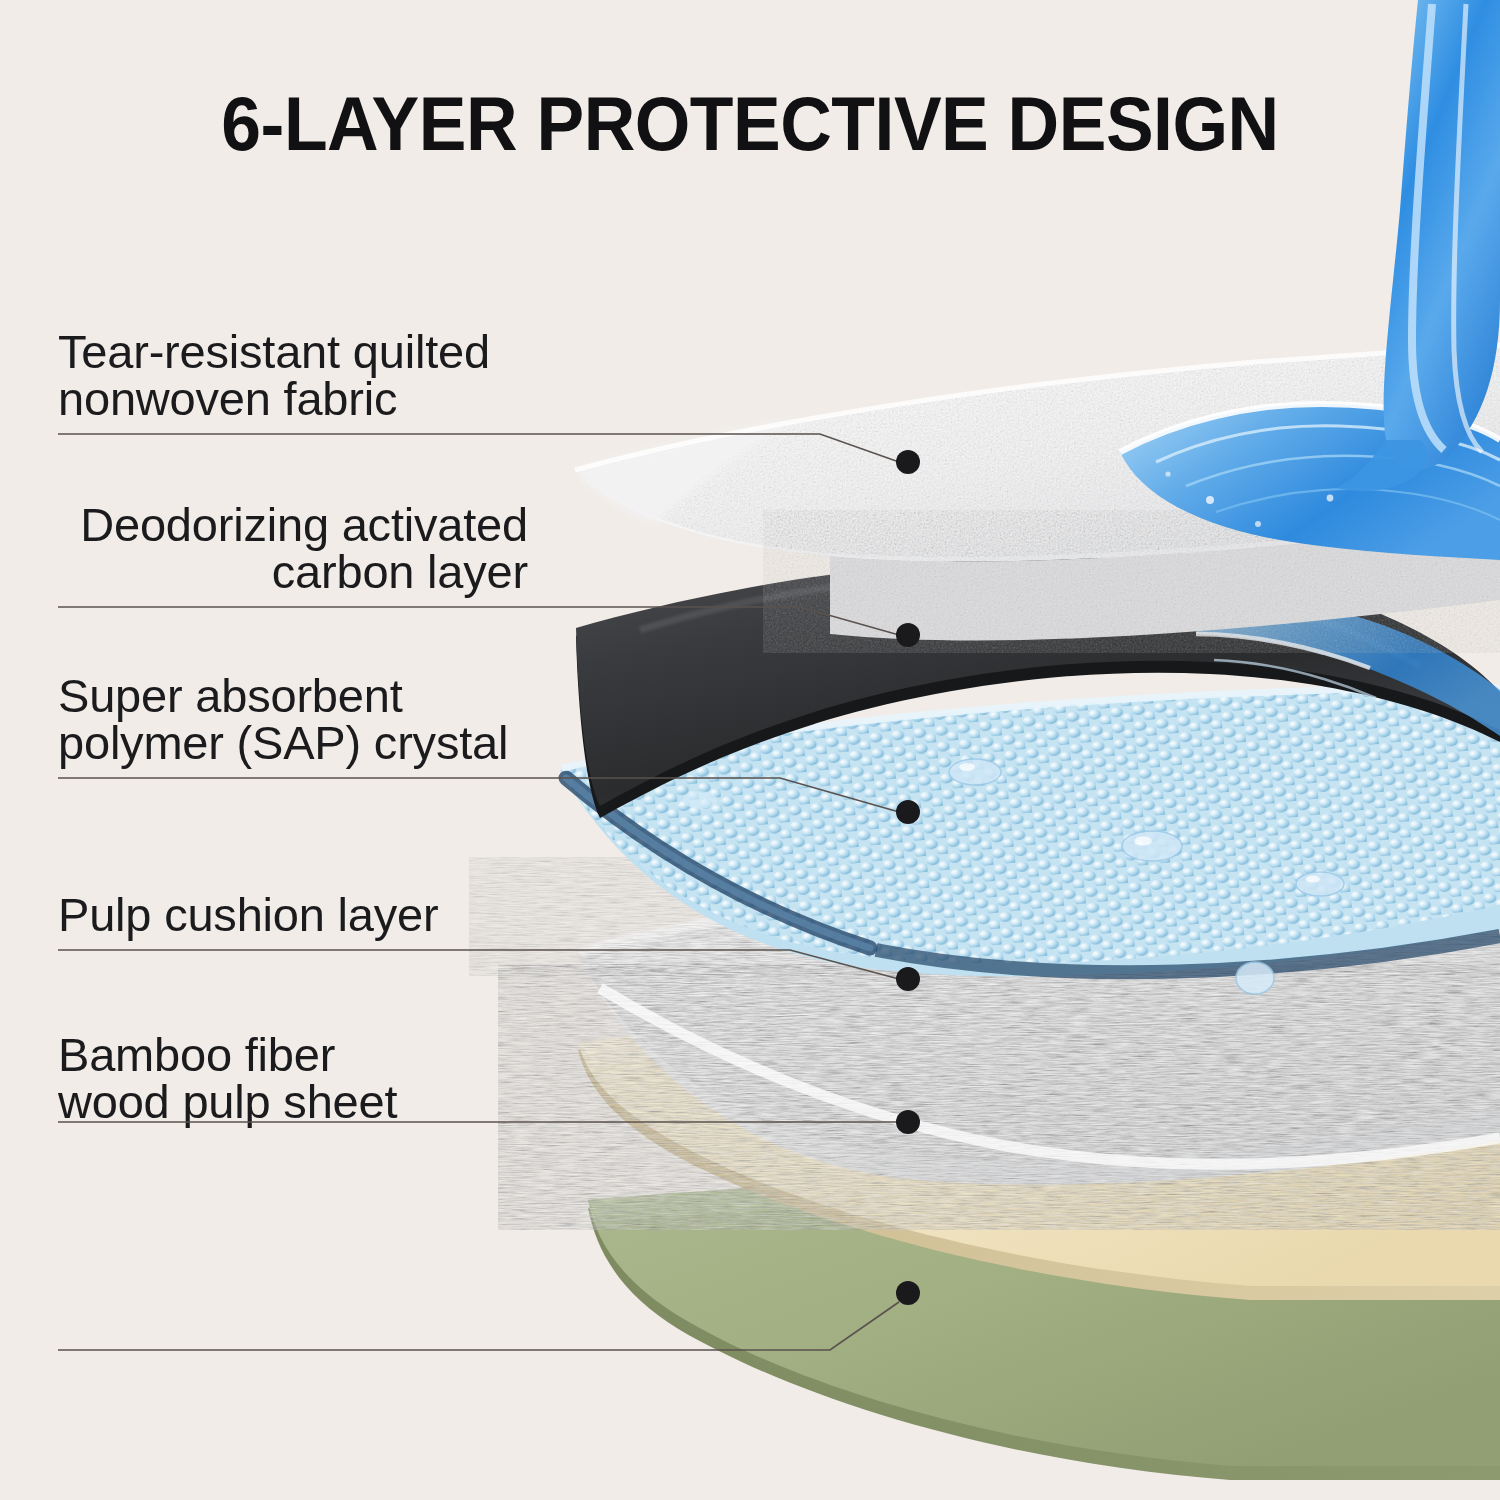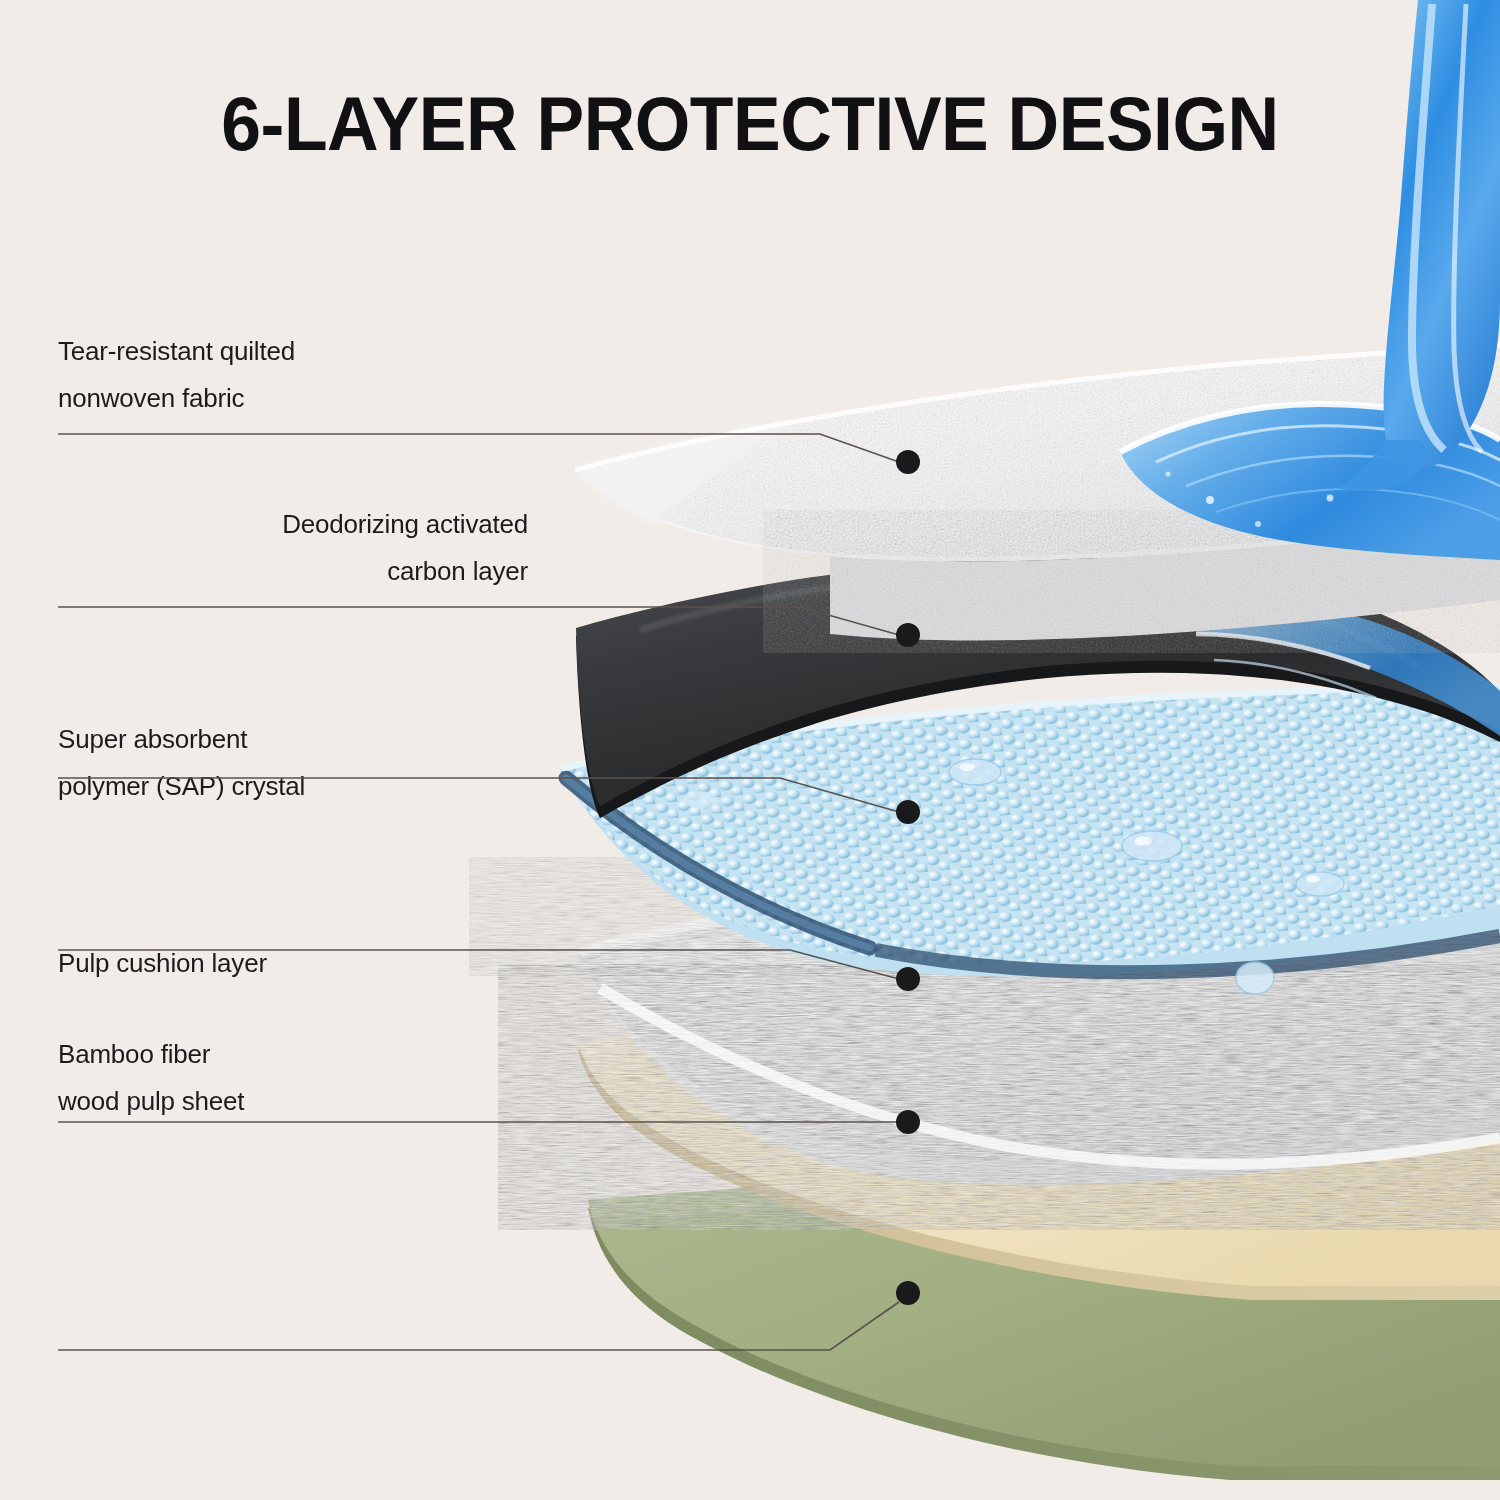--- a/index.html
+++ b/index.html
@@ -42,21 +42,21 @@
   }
 
   
   .label-block {
     position: absolute;
     left: 58px;
     width: 470px;
   }
   .label-text {
     font-family: "Liberation Sans", sans-serif;
-    font-size: 26px;
+    font-size: 47px;
     line-height: 47px;
     color: #1b1b1d;
     letter-spacing: -0.2px;
     font-weight: 400;
     white-space: pre-line;
   }
 
   
   #art, #leaders {
     position: absolute;
@@ -341,26 +341,26 @@
   <div class="label-block" style="top:328px;">
     <div class="label-text">Tear-resistant quilted
 nonwoven fabric</div>
   </div>
 
   <div class="label-block" style="top:501px;text-align:right;">
     <div class="label-text">Deodorizing activated
 carbon layer</div>
   </div>
 
-  <div class="label-block" style="top:672px;margin-top:44px;">
+  <div class="label-block" style="top:672px;">
     <div class="label-text">Super absorbent
 polymer (SAP) crystal</div>
   </div>
 
-  <div class="label-block" style="top:940px;">
+  <div class="label-block" style="top:891px;">
     <div class="label-text">Pulp cushion layer</div>
   </div>
 
   <div class="label-block" style="top:1016px;margin-top:15px;">
     <div class="label-text">Bamboo fiber
 wood pulp sheet</div>
   </div>
 
 
 </div>

